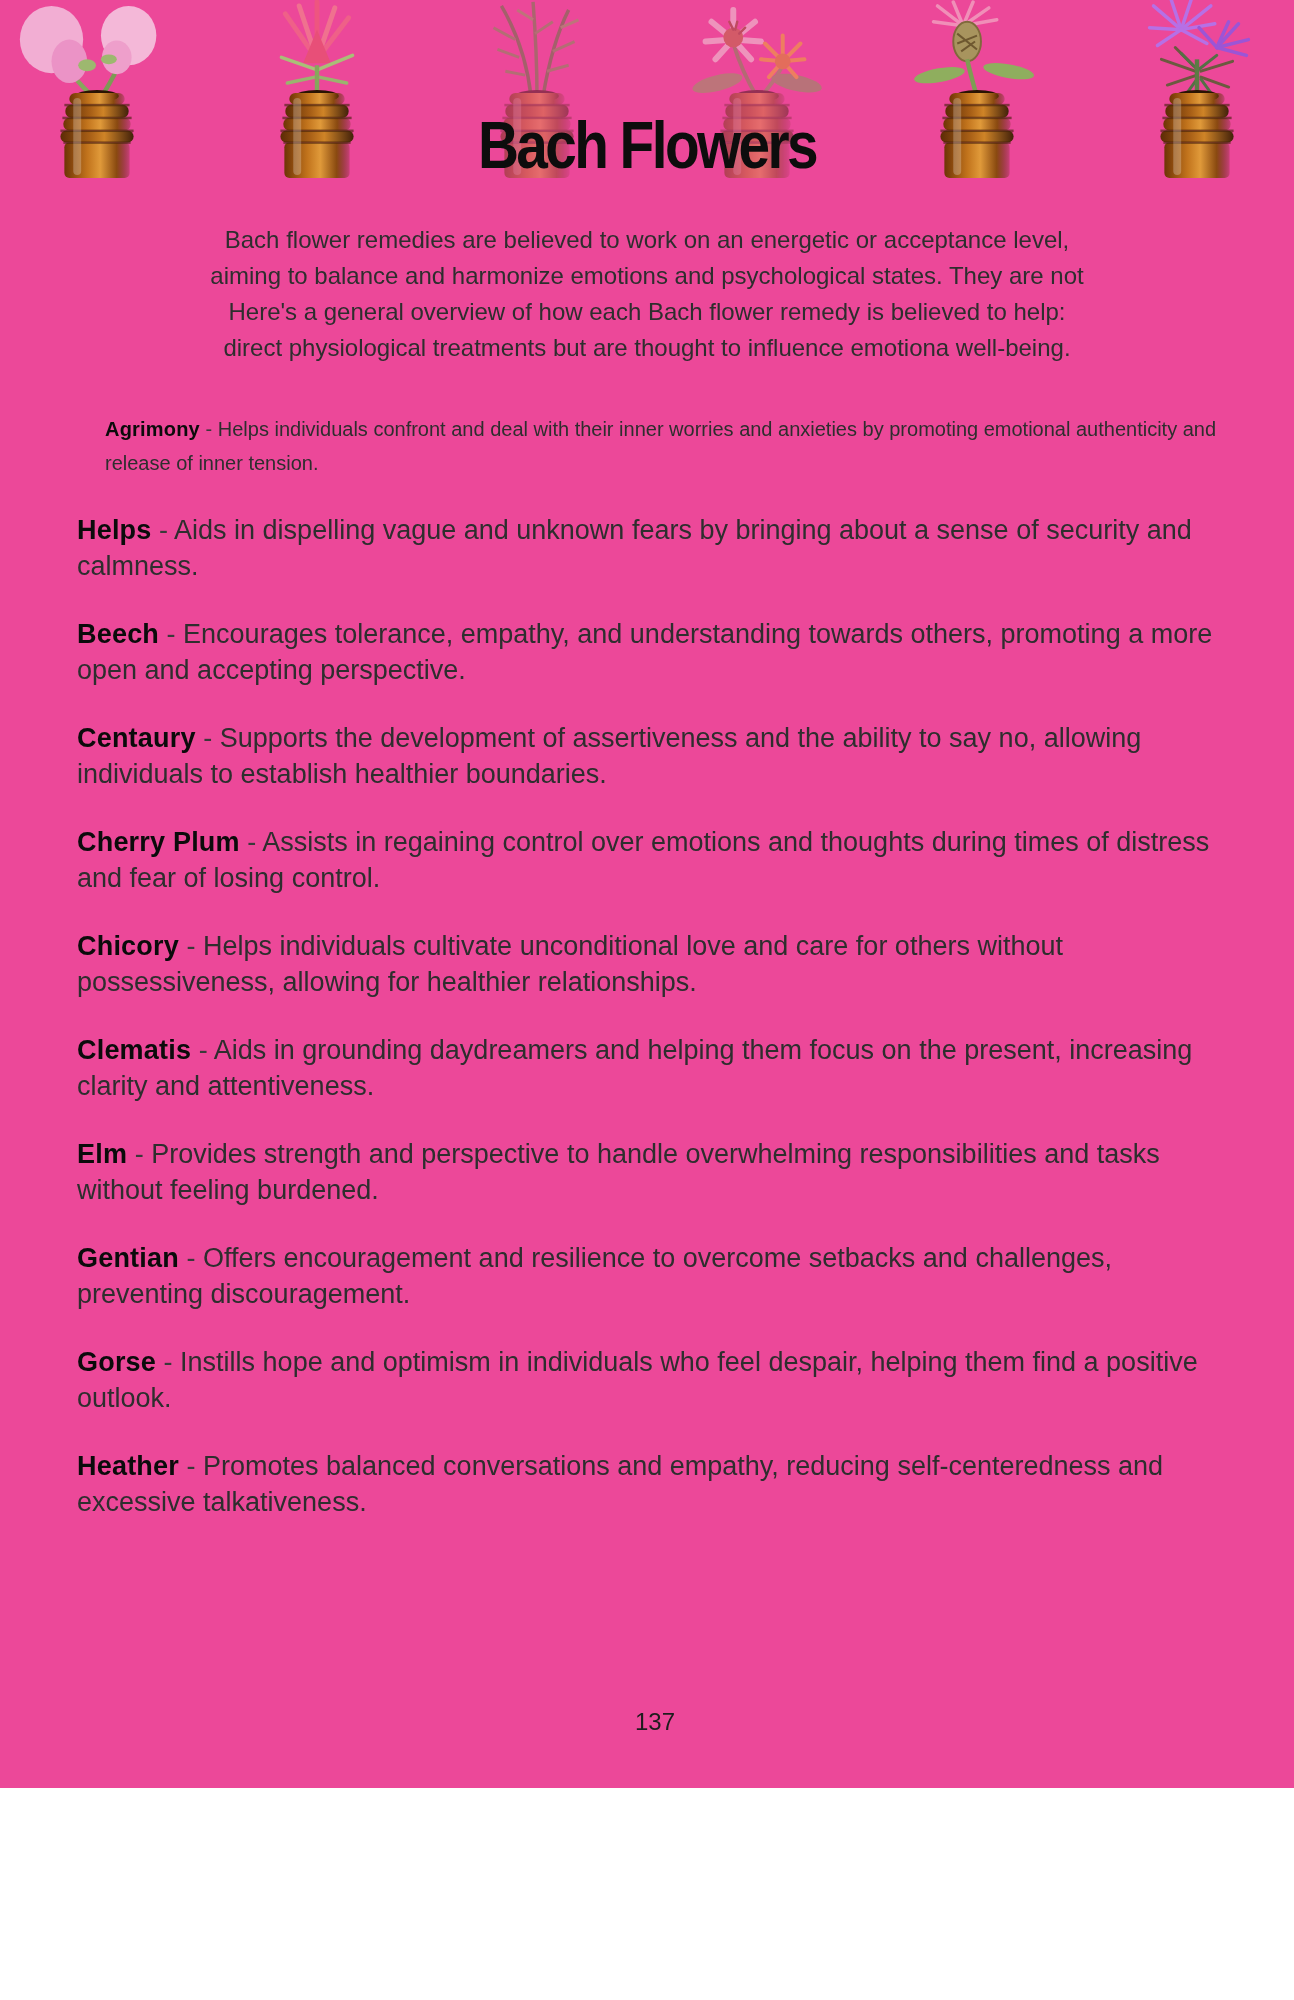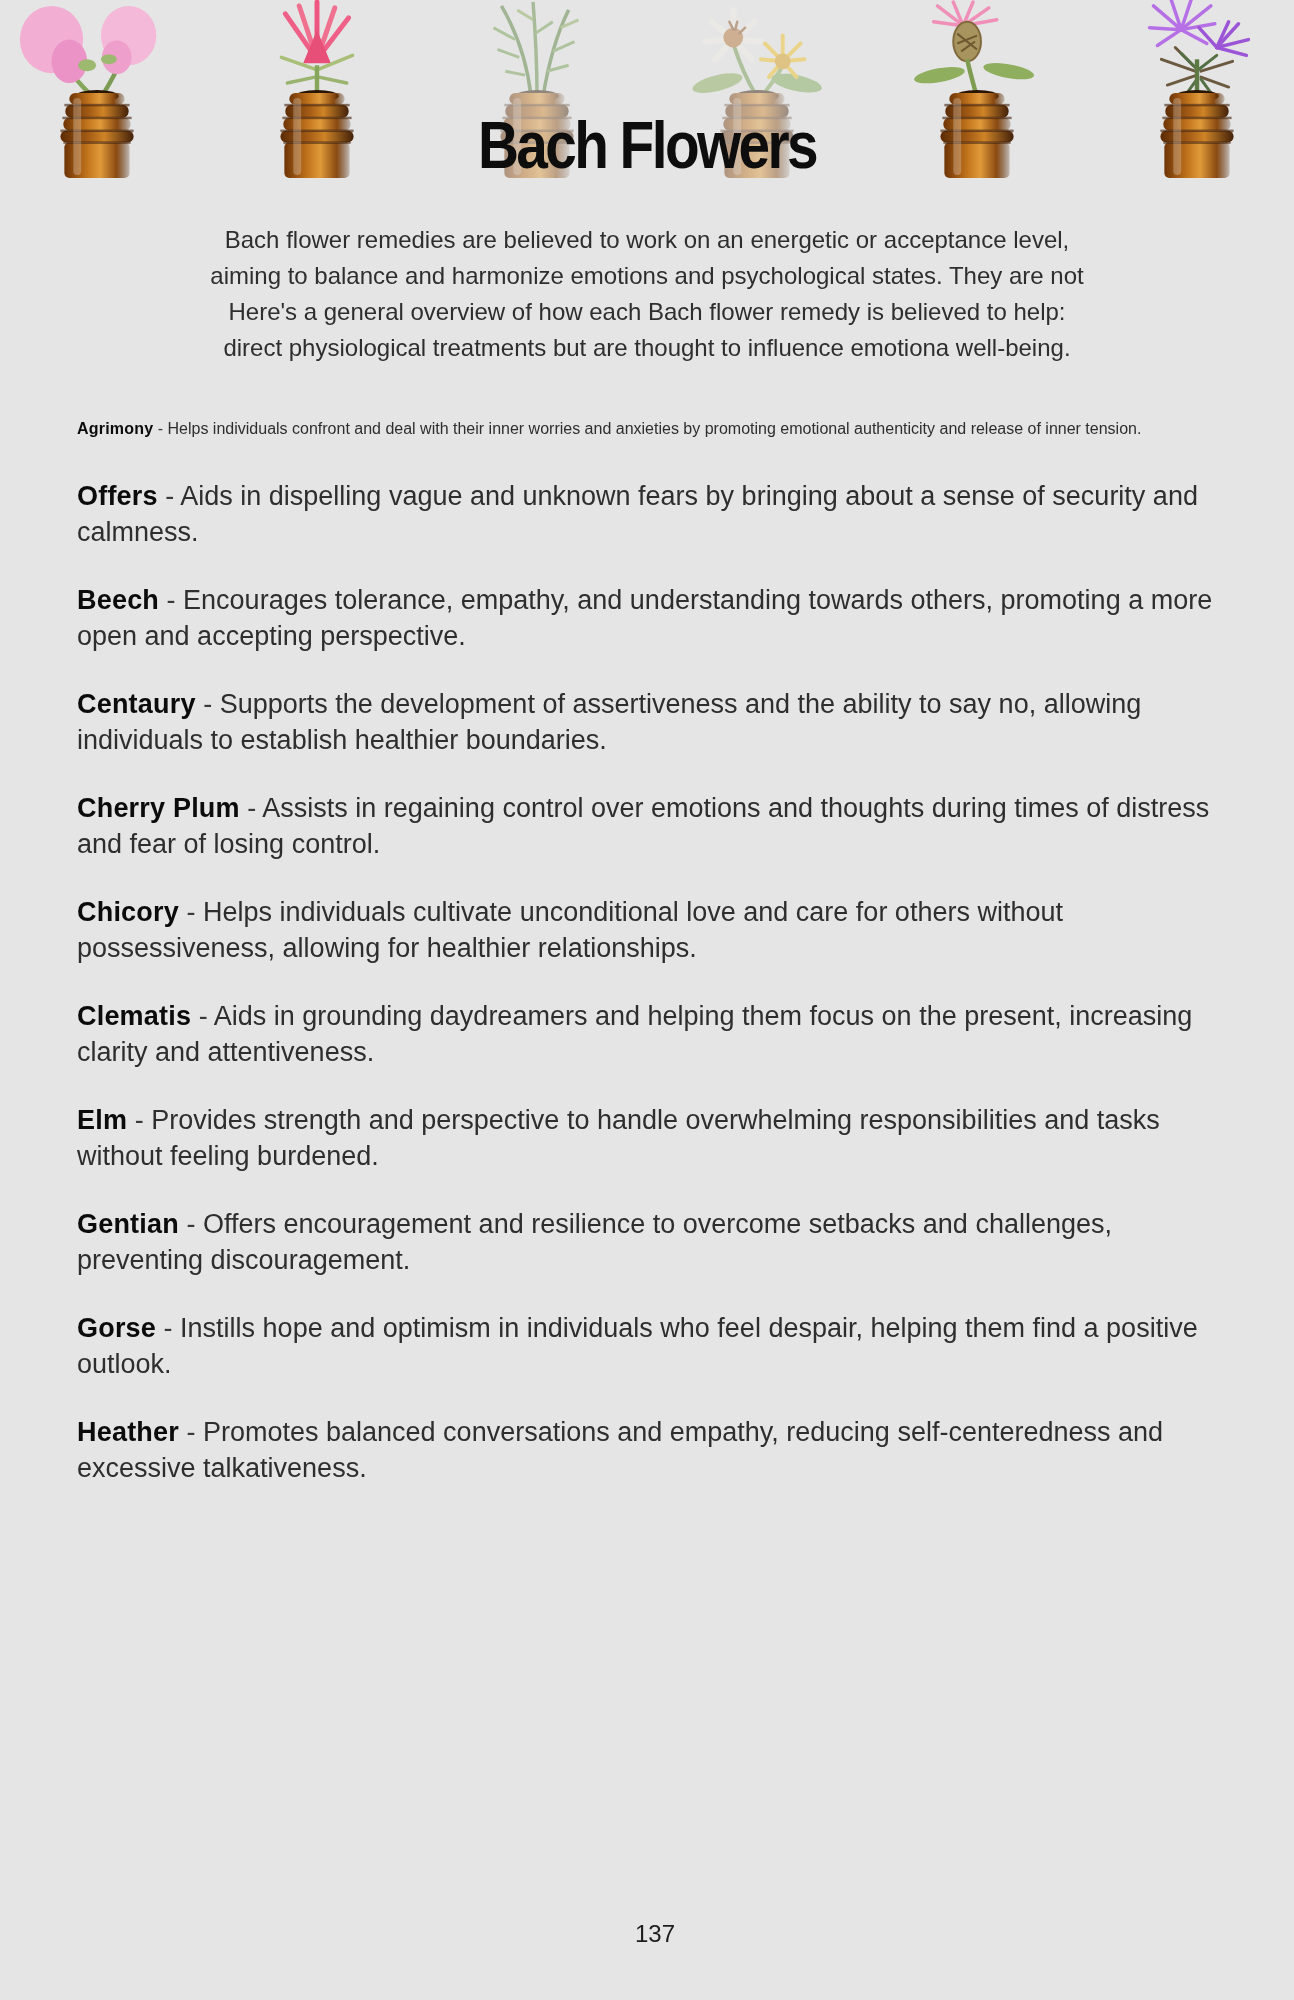--- a/index.html
+++ b/index.html
@@ -1,20 +1,20 @@
 <!DOCTYPE html>
 <html><head>
 <meta charset="utf-8">
 <style>
   html,body{margin:0;padding:0;background:#ffffff;}
   .page{
     position:relative;
-    width:1294px;height:2000px;
+    width:1294px;height:1788px;
     margin:0 auto;
-    background:#e5e5e5;
+    background:#ec4899;
     overflow:hidden;
     font-family:"Liberation Sans",sans-serif;
     color:#2b2b2b;
   }
   
   .header{position:relative;height:178px;}
   .bottle-row{
     display:flex;justify-content:space-between;
     padding:0 12px;height:178px;overflow:hidden;
   }
@@ -37,21 +37,21 @@
   }
   
   .remedies{
     margin:46px 70px 0 77px;
     max-width:1150px;
   }
   .remedy{
     margin:0 0 32px 0;
     font-size:27px;line-height:36px;color:#2e2e2e;
   }
-  .remedy.small{font-size:16px;line-height:34px;}
+  .remedy.small{font-size:20px;line-height:34px;margin-left:28px;}
   .remedy b{font-weight:800;color:#0b0b0b;letter-spacing:.2px;}
   .remedy .dash{color:#3a3a3a;}
   
   .page-number{
     position:absolute;left:0;right:0;bottom:52px;
     text-align:center;font-size:24px;color:#1d1d1d;padding-left:16px;
   }
 </style>
 </head>
 <body>
@@ -308,21 +308,21 @@
 
   <div class="intro">
     <div>Bach flower remedies are believed to work on an energetic or acceptance level,</div>
     <div>aiming to balance and harmonize emotions and psychological states. They are not</div>
     <div>Here's a general overview of how each Bach flower remedy is believed to help:</div>
     <div>direct physiological treatments but are thought to influence emotiona well-being.</div>
   </div>
 
   <div class="remedies">
     <p class="remedy small"><b>Agrimony</b> <span class="dash">-</span> <span>Helps individuals confront and deal with their inner worries and anxieties by promoting emotional authenticity and release of inner tension.</span></p>
-    <p class="remedy"><b>Offers</b> <span class="dash">-</span> <span>Aids in dispelling vague and unknown fears by bringing about a sense of security and calmness.</span></p>
+    <p class="remedy"><b>Helps</b> <span class="dash">-</span> <span>Aids in dispelling vague and unknown fears by bringing about a sense of security and calmness.</span></p>
     <p class="remedy"><b>Beech</b> <span class="dash">-</span> <span>Encourages tolerance, empathy, and understanding towards others, promoting a more open and accepting perspective.</span></p>
     <p class="remedy"><b>Centaury</b> <span class="dash">-</span> <span>Supports the development of assertiveness and the ability to say no, allowing individuals to establish healthier boundaries.</span></p>
     <p class="remedy"><b>Cherry Plum</b> <span class="dash">-</span> <span>Assists in regaining control over emotions and thoughts during times of distress and fear of losing control.</span></p>
     <p class="remedy"><b>Chicory</b> <span class="dash">-</span> <span>Helps individuals cultivate unconditional love and care for others without possessiveness, allowing for healthier relationships.</span></p>
     <p class="remedy"><b>Clematis</b> <span class="dash">-</span> <span>Aids in grounding daydreamers and helping them focus on the present, increasing clarity and attentiveness.</span></p>
     <p class="remedy"><b>Elm</b> <span class="dash">-</span> <span>Provides strength and perspective to handle overwhelming responsibilities and tasks without feeling burdened.</span></p>
     <p class="remedy"><b>Gentian</b> <span class="dash">-</span> <span>Offers encouragement and resilience to overcome setbacks and challenges, preventing discouragement.</span></p>
     <p class="remedy"><b>Gorse</b> <span class="dash">-</span> <span>Instills hope and optimism in individuals who feel despair, helping them find a positive outlook.</span></p>
     <p class="remedy"><b>Heather</b> <span class="dash">-</span> <span>Promotes balanced conversations and empathy, reducing self-centeredness and excessive talkativeness.</span></p>
   </div>

